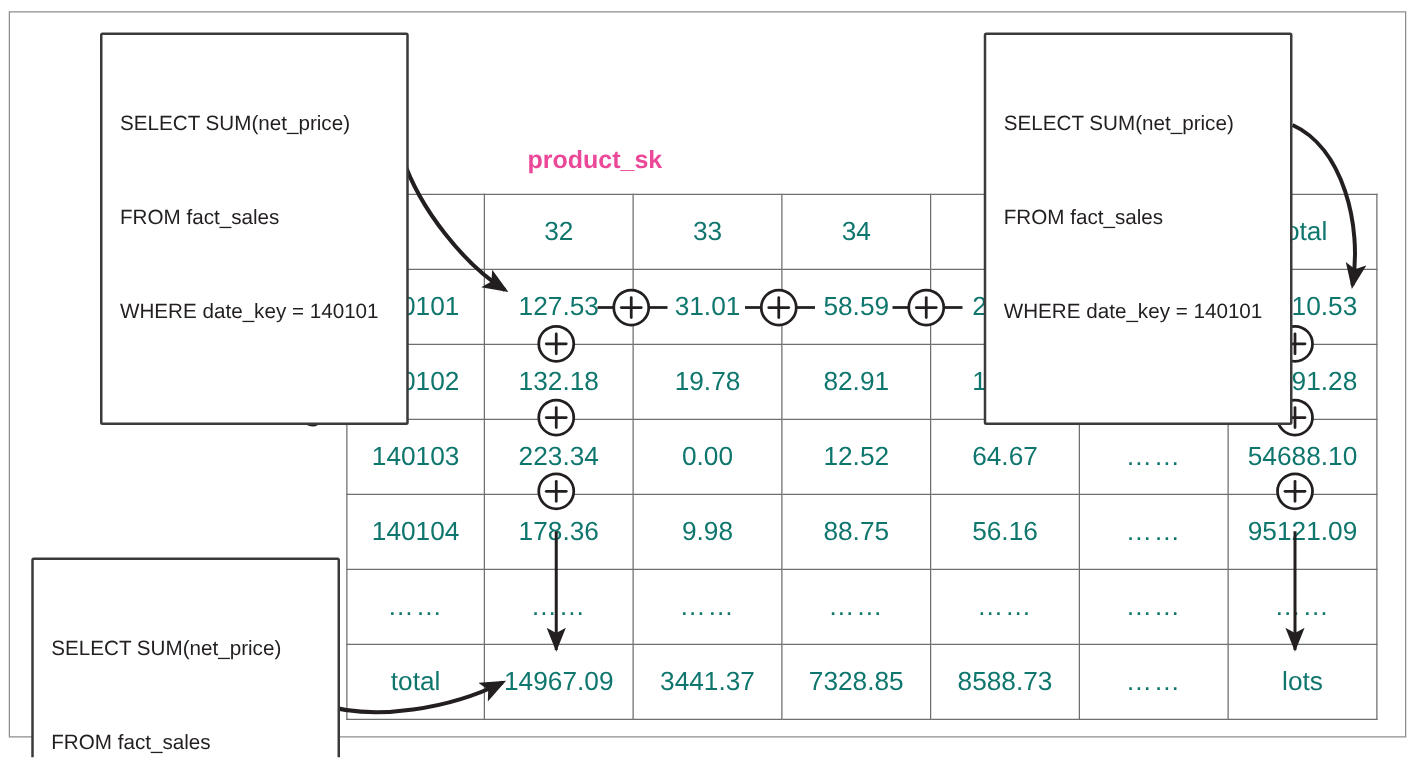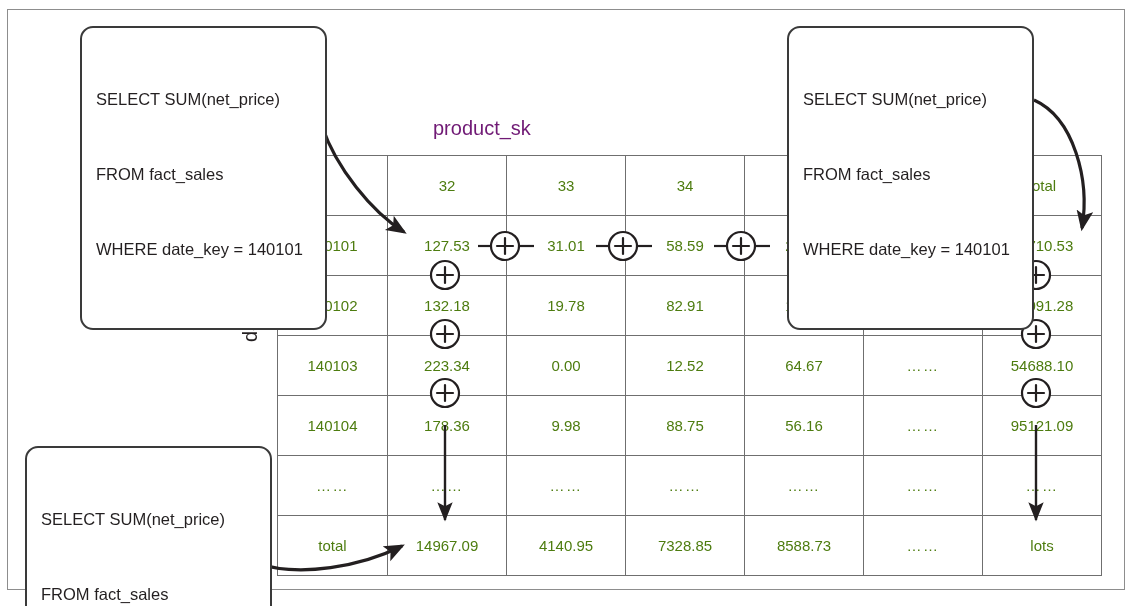--- a/index.html
+++ b/index.html
@@ -28,46 +28,46 @@
     border: 1.5px solid #8d8d8d;
     box-sizing: border-box;
     background: #ffffff;
   }
 
   
   .callout {
     position: absolute;
     box-sizing: border-box;
     border: 2.2px solid #3a3a3a;
-    border-radius: 13px;
+    border-radius: 2px;
     background: #ffffff;
     color: #231f20;
     font-size: 16.5px;
     line-height: 25px;
-    padding: 9px 13px 16px 14px;
+    padding: 9px 13px 26px 14px;
     white-space: pre;
     z-index: 6;
   }
   #callout-top-left  { left: 80px;  top: 26px;  width: 247px; }
   #callout-top-right { left: 787px; top: 26px;  width: 247px; }
   #callout-bottom-left { left: 25px; top: 446px; width: 247px; }
   .callout .sql-line { display: block; }
 
   
   #matrix {
     position: absolute;
     left: 277px;
     top: 155px;
     z-index: 2;
   }
   table.matrix-table {
     border-collapse: collapse;
     table-layout: fixed;
-    font-size: 15px;
-    color: #4d7c0f;
+    font-size: 21px;
+    color: #0f766e;
   }
   table.matrix-table td {
     border: 1px solid #6f6f6f;
     height: 59px;
     text-align: center;
     vertical-align: middle;
     background: #ffffff;
     padding: 0;
   }
   td.rowlabel-col {
@@ -84,25 +84,26 @@
   
   td.corner-blank {
     border: none;
     background: transparent;
   }
   .dots { letter-spacing: 1.5px; }
 
   
   #col-axis-title {
     position: absolute;
-    left: 433px;
+    left: 422px;
     top: 117px;
     font-size: 20px;
-    color: #701a75;
+    color: #ec4899;
     z-index: 4;
+    font-weight: bold;
   }
   #row-axis-title {
     position: absolute;
     left: 185px;
     top: 290px;
     width: 130px;
     text-align: center;
     font-size: 20px;
     color: #231f20;
     transform: rotate(-90deg);
@@ -217,21 +218,21 @@
           <td class="data-col dots">……</td>
           <td class="data-col dots">……</td>
           <td class="data-col dots">……</td>
           <td class="data-col dots">……</td>
           <td class="data-col dots">……</td>
         </tr>
 
         <tr>
           <td class="rowlabel-col">total</td>
           <td class="data-col">14967.09</td>
-          <td class="data-col">4140.95</td>
+          <td class="data-col">3441.37</td>
           <td class="data-col">7328.85</td>
           <td class="data-col">8588.73</td>
           <td class="data-col dots">……</td>
           <td class="data-col">lots</td>
         </tr>
       </tbody>
     </table>
   </div>
 
   <div class="callout" id="callout-top-left">

